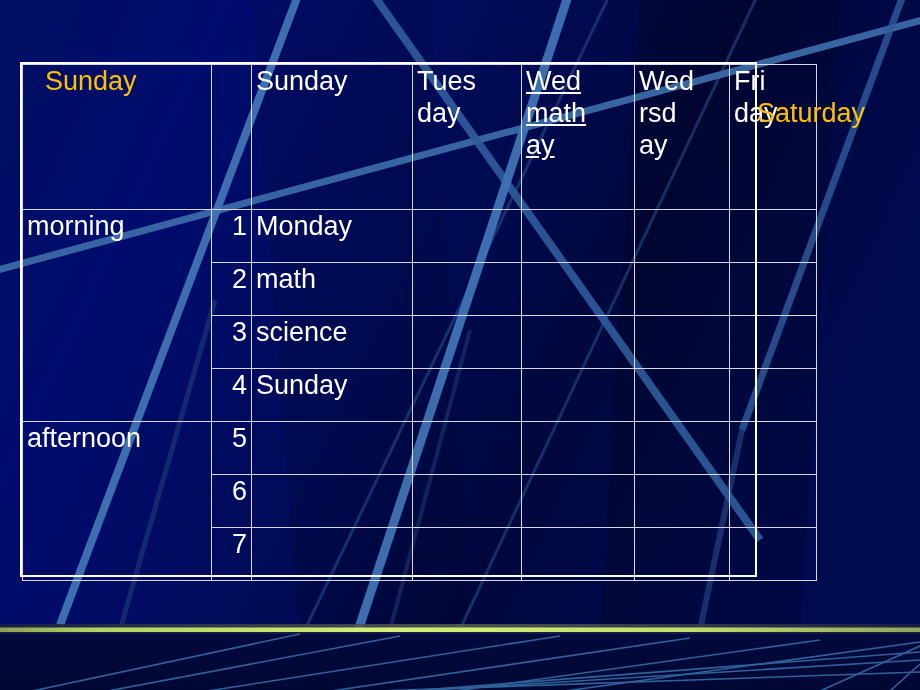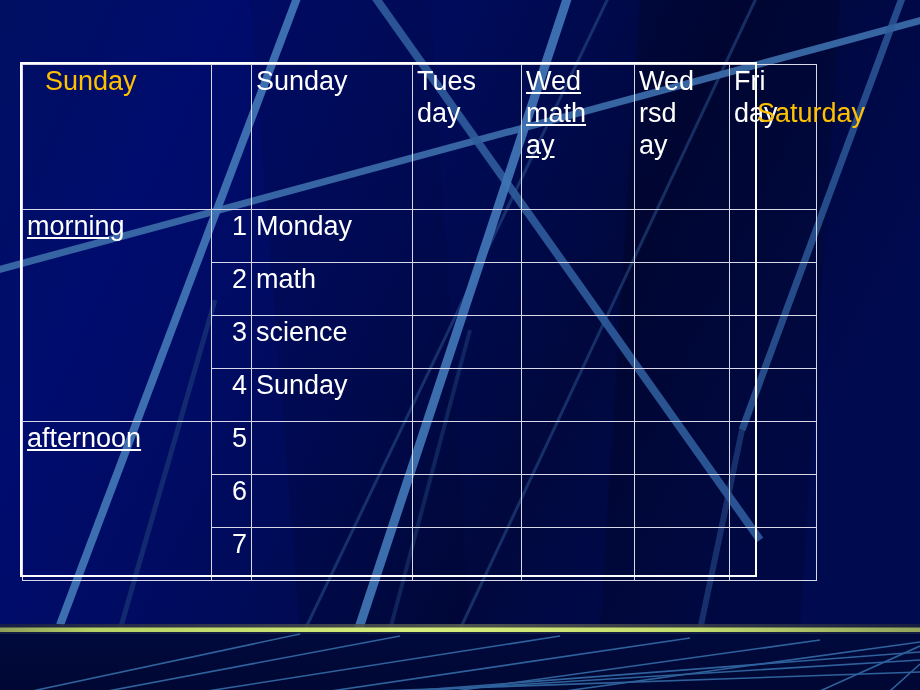--- a/index.html
+++ b/index.html
@@ -76,21 +76,20 @@
   td.cell-wed        { width: 104px; text-decoration: underline; }
   td.cell-thu        { width: 86px;  }
   td.cell-fri        { width: 78px; margin-left: 32px;  }
 
   tr.header-row td { height: 144px; }
   tr.data-row  td  { height: 52px; }
 
   td.period-label {
     vertical-align: top;
     padding-left: 7px;
-    text-decoration: underline;
   }
 
   td.subject { padding-left: 5px; }
 
   .sunday-label {
     color: #ffc000;
     padding-left: 18px;
     display: inline-block;
   }
 

